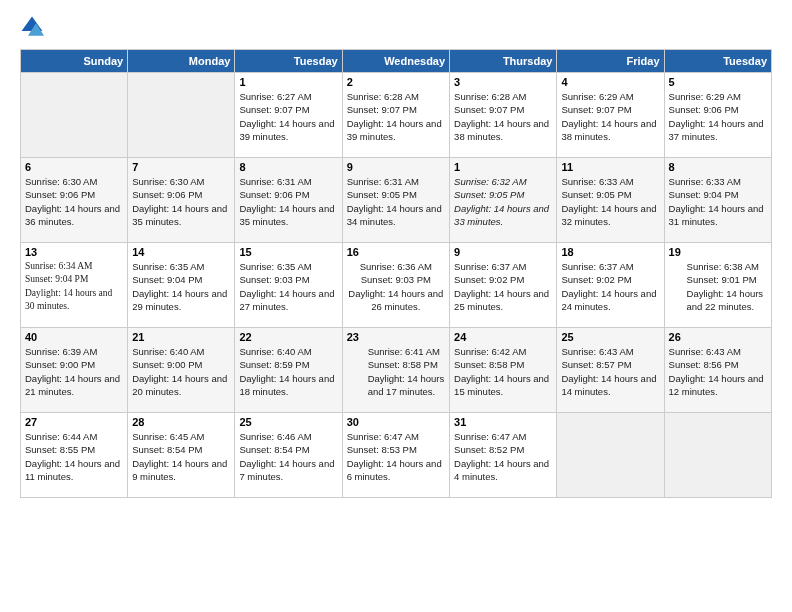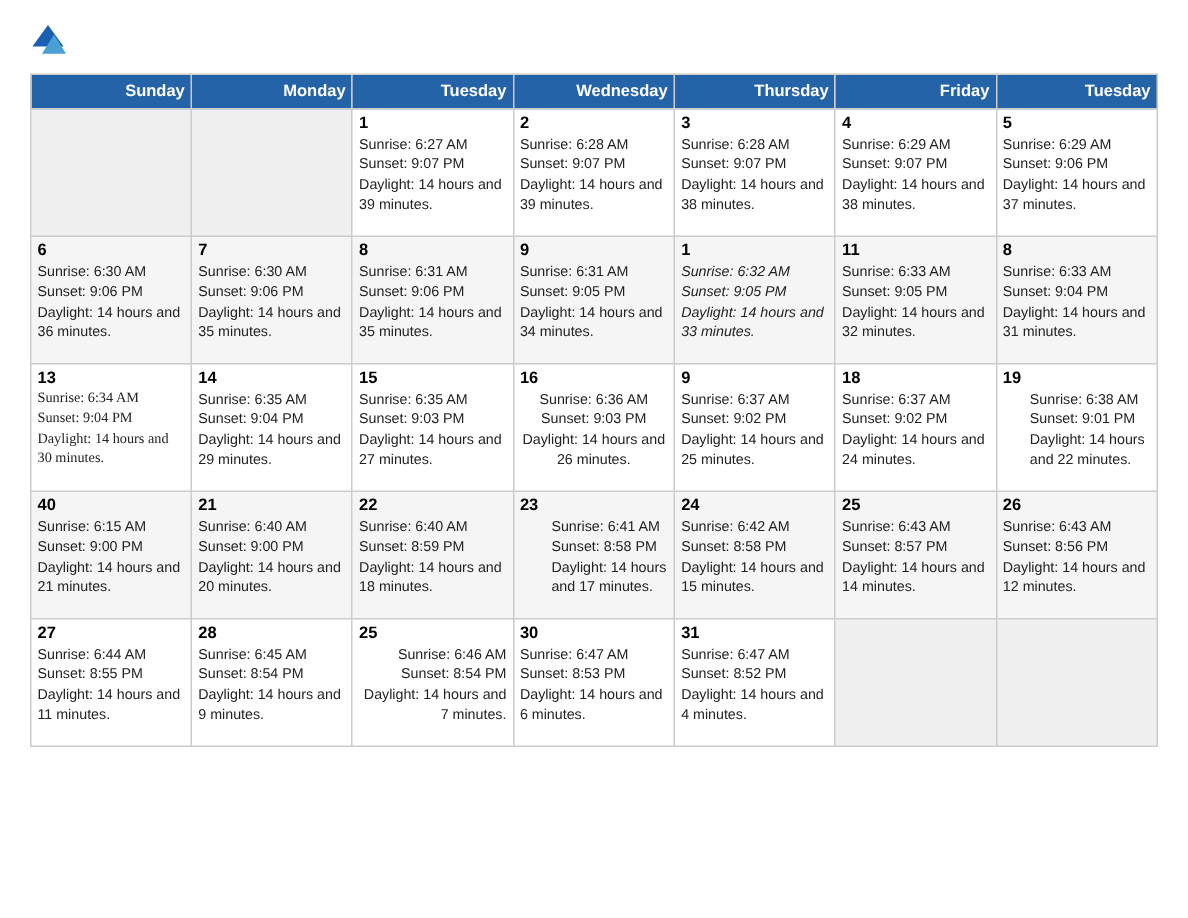--- a/index.html
+++ b/index.html
@@ -251,21 +251,21 @@
           <td>
             <span class="day-num">19</span>
             <div class="day-info" style="white-space: pre-line; margin-left: 18px;">Sunrise: 6:38 AM
 Sunset: 9:01 PM
 Daylight: 14 hours and 22 minutes.</div>
           </td>
         </tr>
         <tr class="week-row">
           <td>
             <span class="day-num">40</span>
-            <div class="day-info" style="white-space: pre-line;">Sunrise: 6:15 AM
+            <div class="day-info" style="white-space: pre-line;">Sunrise: 6:39 AM
 Sunset: 9:00 PM
 Daylight: 14 hours and 21 minutes.</div>
           </td>
           <td>
             <span class="day-num">21</span>
             <div class="day-info" style="white-space: pre-line;">Sunrise: 6:40 AM
 Sunset: 9:00 PM
 Daylight: 14 hours and 20 minutes.</div>
           </td>
           <td>
@@ -307,21 +307,21 @@
 Daylight: 14 hours and 11 minutes.</div>
           </td>
           <td>
             <span class="day-num">28</span>
             <div class="day-info" style="white-space: pre-line;">Sunrise: 6:45 AM
 Sunset: 8:54 PM
 Daylight: 14 hours and 9 minutes.</div>
           </td>
           <td>
             <span class="day-num">25</span>
-            <div class="day-info" style="white-space: pre-line; text-align: right;">Sunrise: 6:46 AM
+            <div class="day-info" style="white-space: pre-line;">Sunrise: 6:46 AM
 Sunset: 8:54 PM
 Daylight: 14 hours and 7 minutes.</div>
           </td>
           <td>
             <span class="day-num">30</span>
             <div class="day-info" style="white-space: pre-line;">Sunrise: 6:47 AM
 Sunset: 8:53 PM
 Daylight: 14 hours and 6 minutes.</div>
           </td>
           <td>

